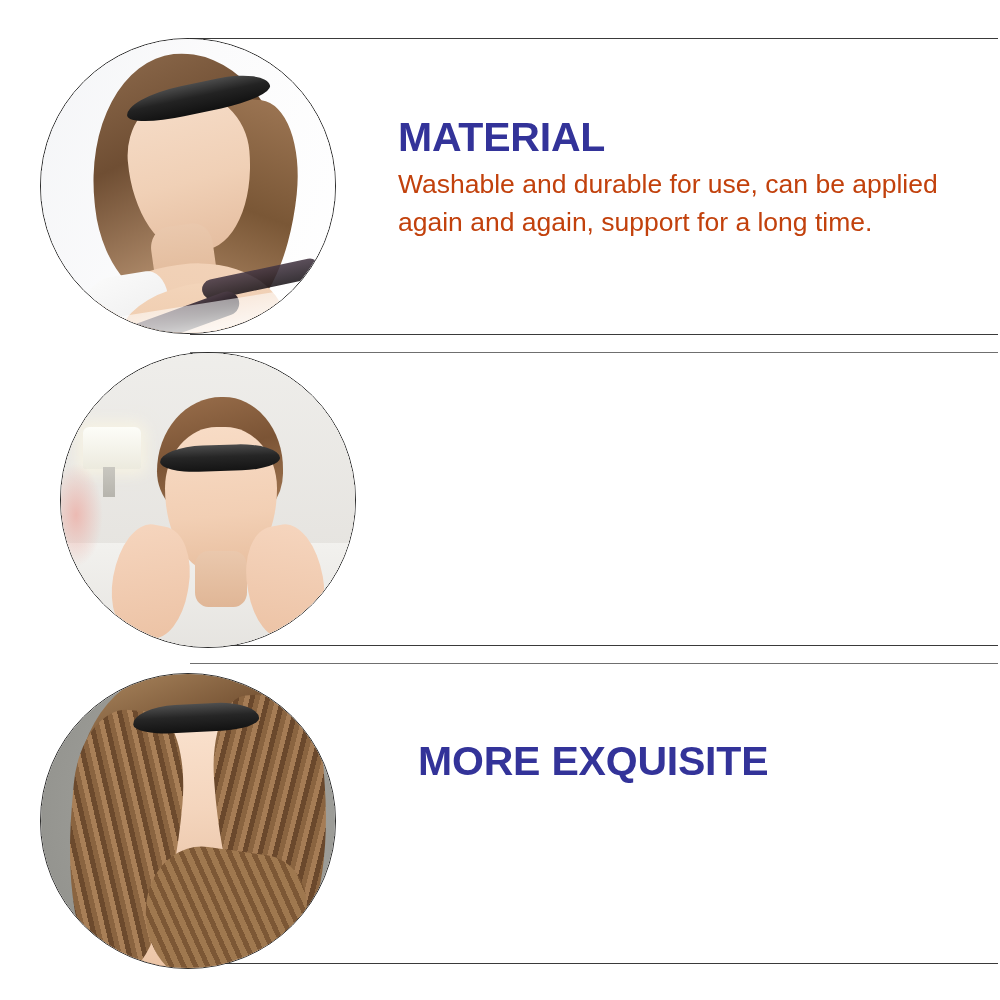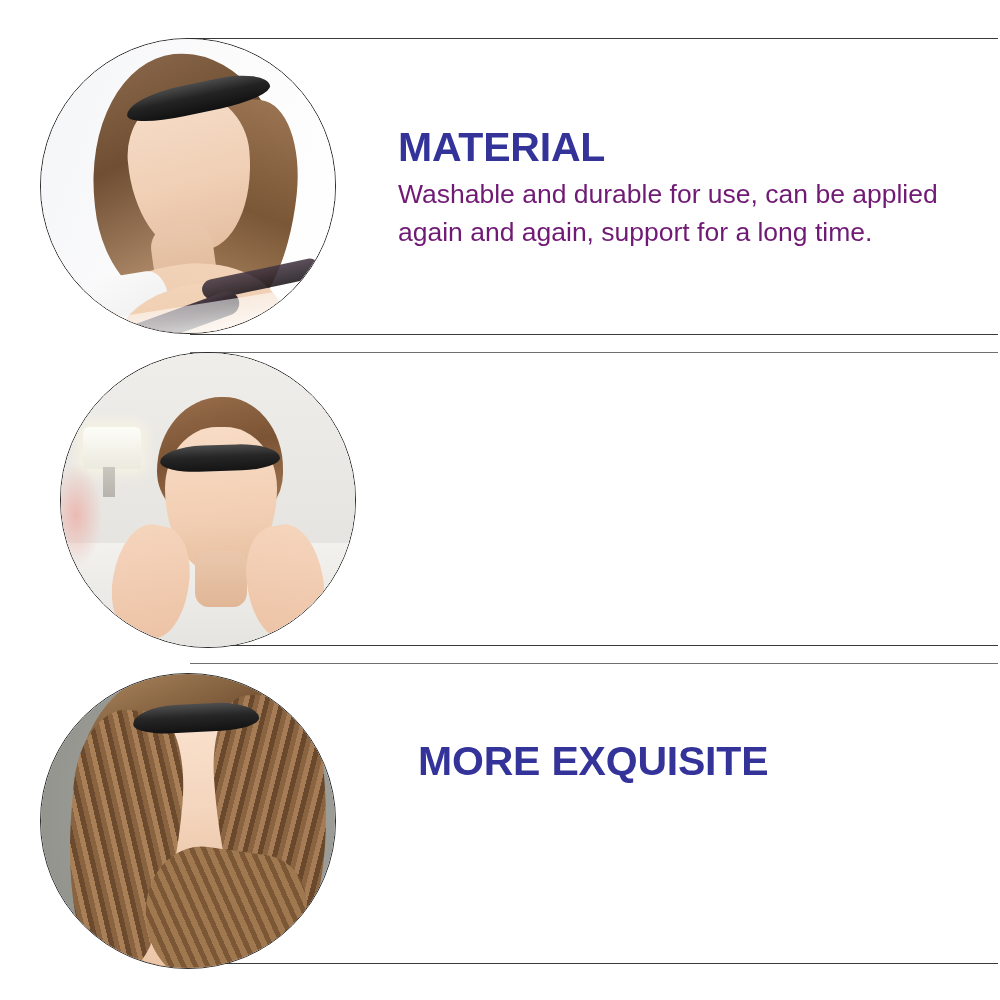--- a/index.html
+++ b/index.html
@@ -234,39 +234,39 @@
     border-radius: 34% 30% 44% 40% / 46% 40% 58% 56%;
     transform: rotate(8deg);
   }
 
   
   .copy {
     position: absolute;
     left: 398px;
     width: 560px;
   }
-  .c1 { top: 95px; }
+  .c1 { top: 85px; }
   .c2 { top: 395px; }
 
   .headline {
     margin: 0 0 6px 0;
     font-family: "Liberation Sans", sans-serif;
     font-weight: bold;
     font-size: 41px;
     line-height: 1.1;
     letter-spacing: -0.2px;
     color: #333399;
   }
   .body {
     margin: 0;
     font-family: "Liberation Sans", sans-serif;
     font-weight: normal;
     font-size: 26.5px;
     line-height: 1.42;
-    color: #701a75;
+    color: #c2410c;
   }
 </style>
 </head>
 <body>
 
 <div class="rule" style="top:38px;"></div>
 <div class="rule" style="top:334px;"></div>
 <div class="rule soft" style="top:352px;"></div>
 <div class="rule" style="top:645px;"></div>
 <div class="rule soft" style="top:663px;"></div>

